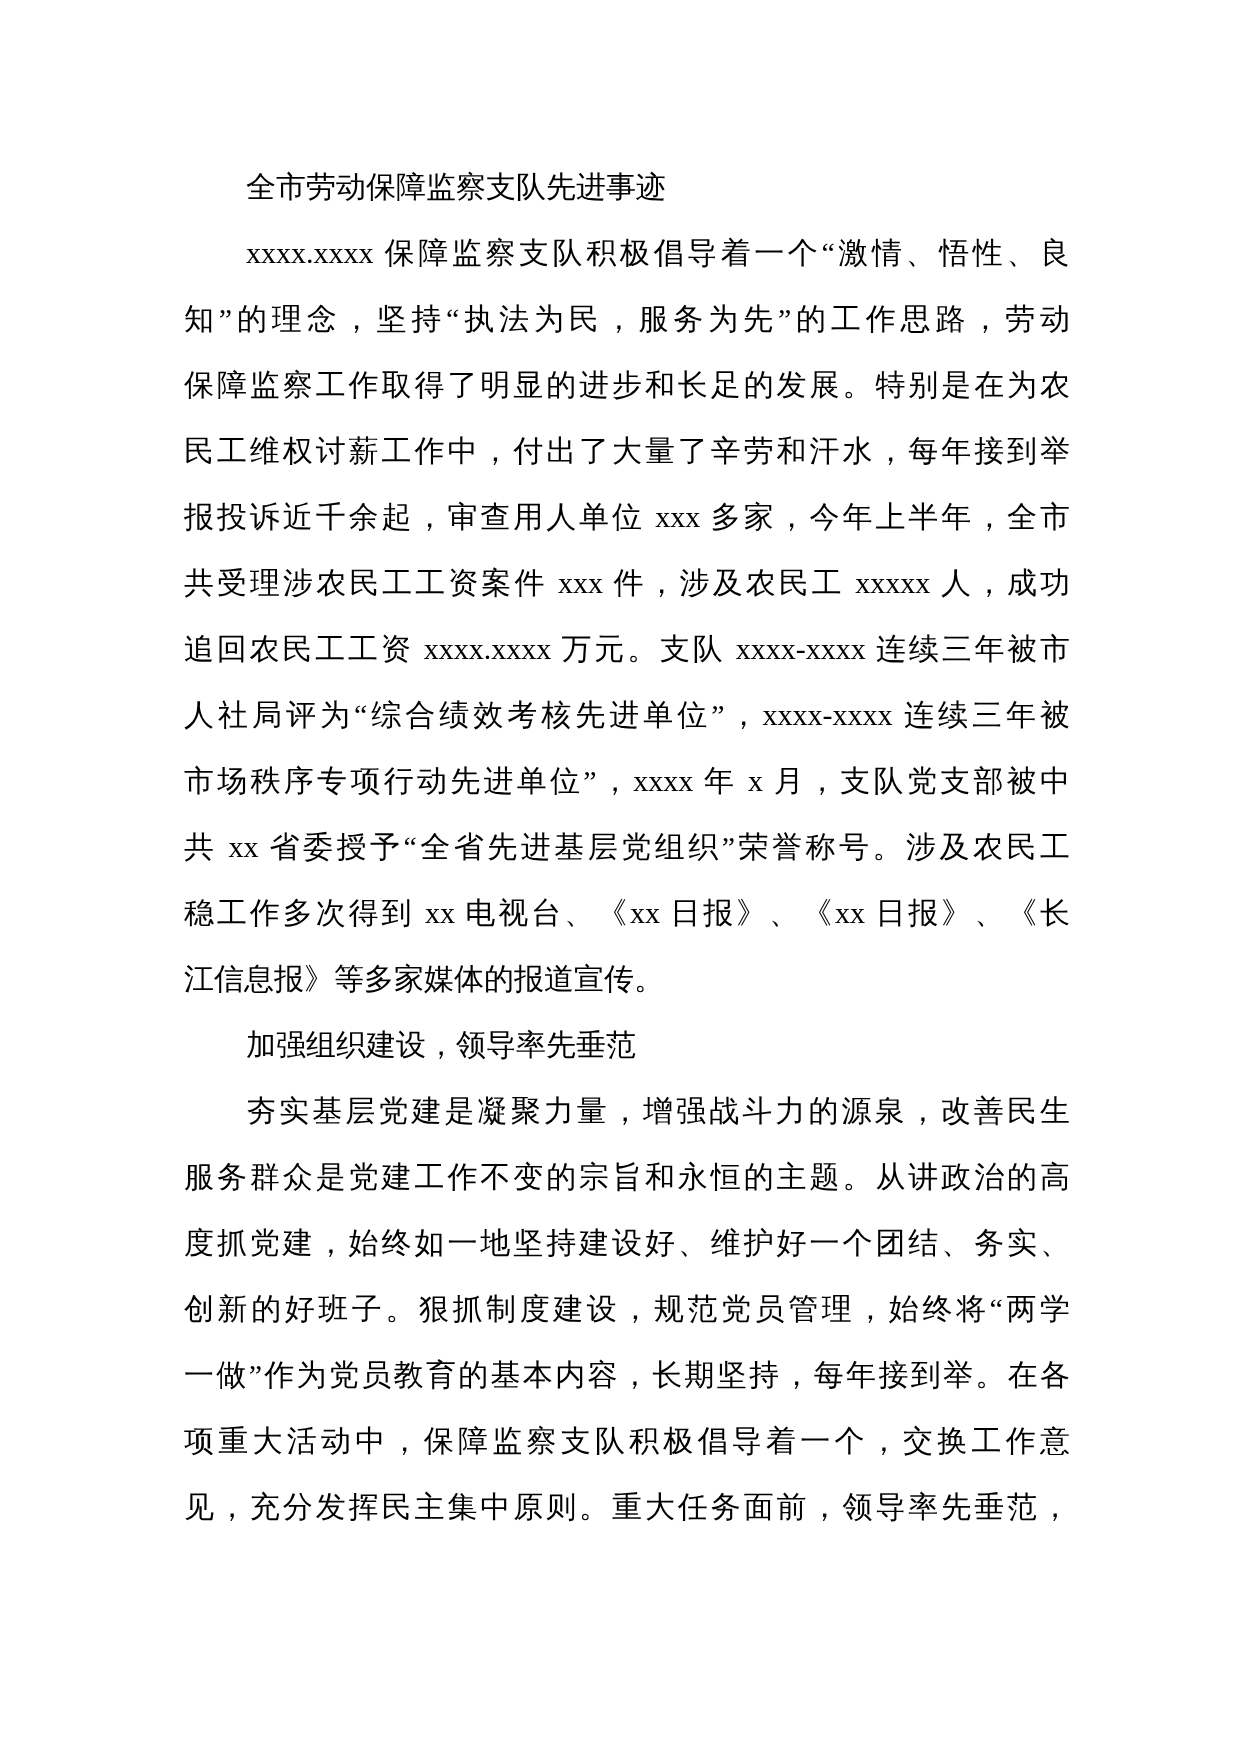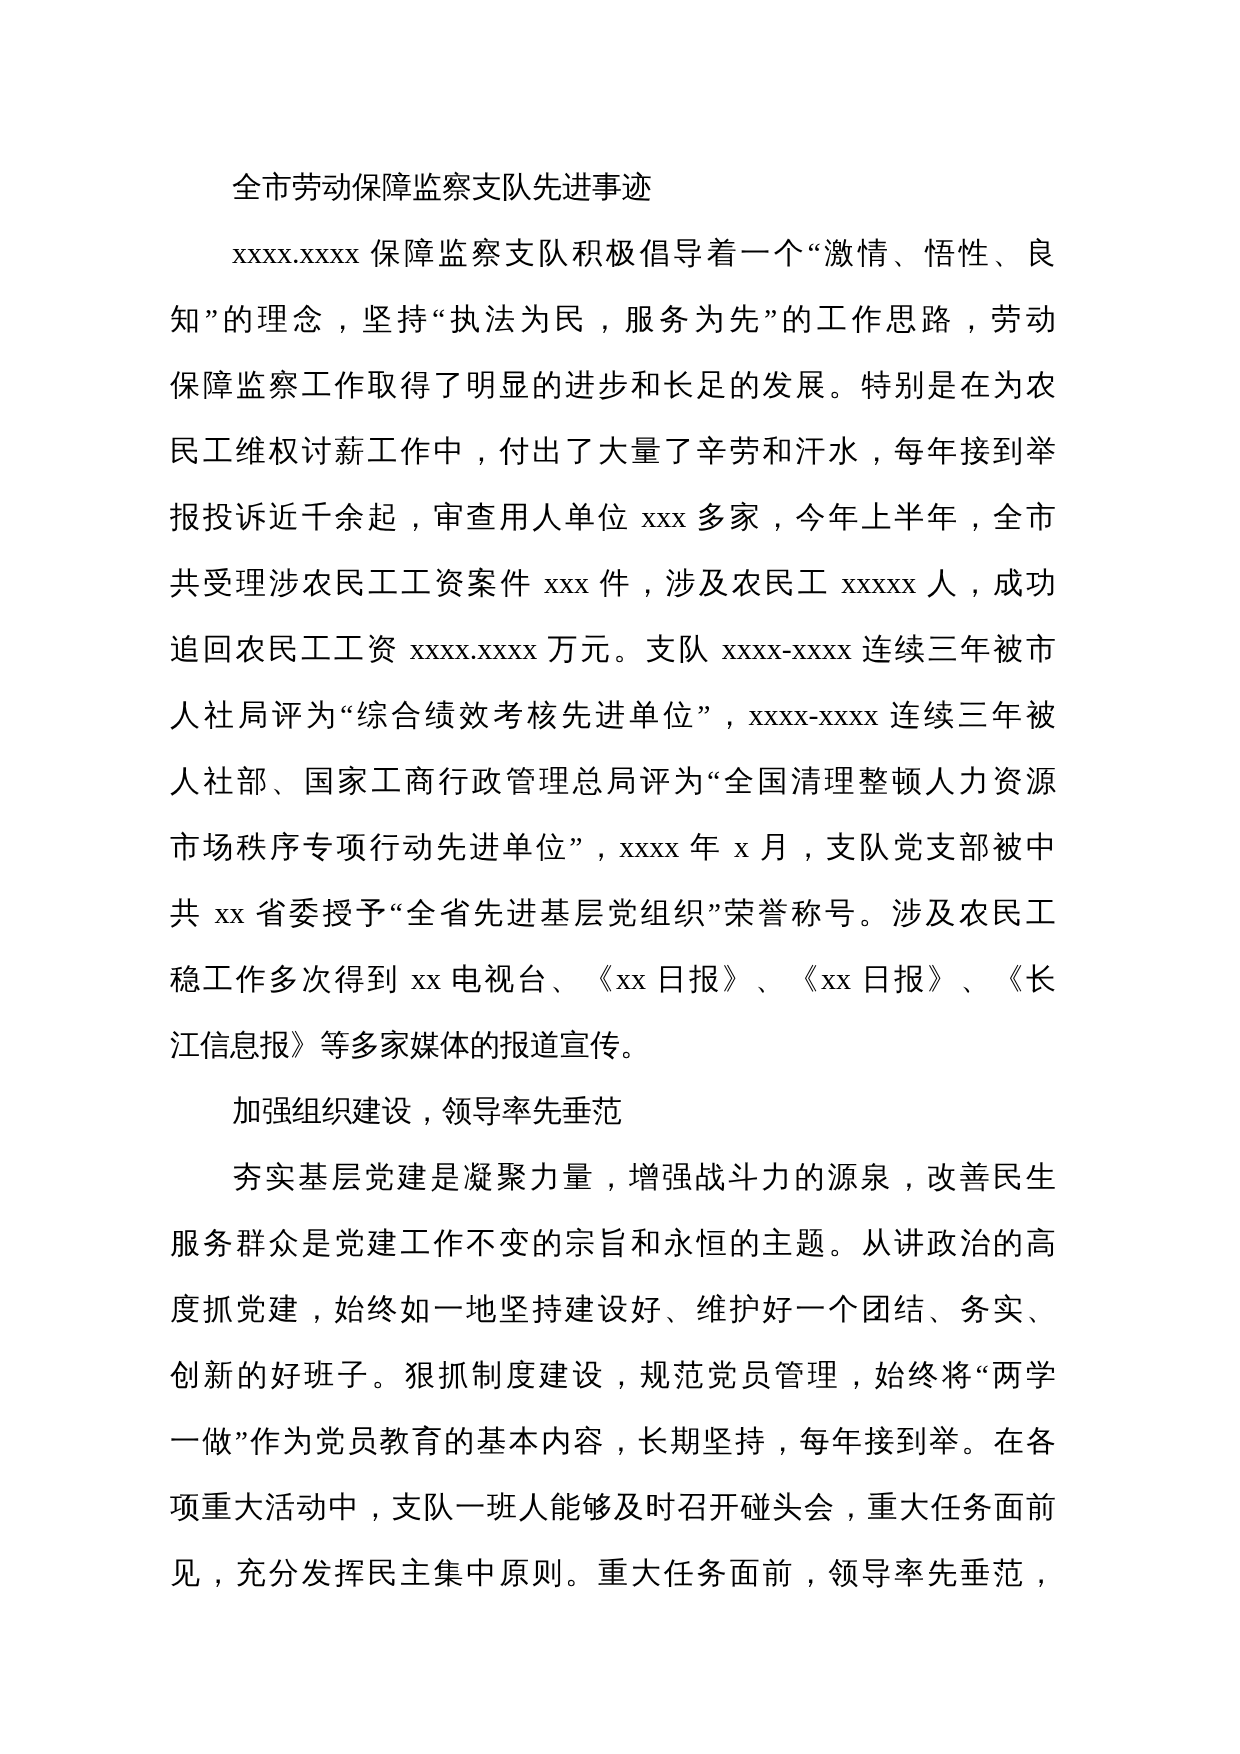--- a/index.html
+++ b/index.html
@@ -11,21 +11,21 @@
     position: relative;
     width: 1240px;
     height: 1754px;
     background: #ffffff;
     color: #000000;
     font-family: "Liberation Serif", "DejaVu Serif", serif;
     overflow: hidden;
   }
   .content {
     position: absolute;
-    left: 170px;
+    left: 184px;
     top: 154px;
     width: 886px;
   }
   .ln {
     font-size: 30px;
     line-height: 66px;
     height: 66px;
     text-align: justify;
     overflow: hidden;
     white-space: normal;
@@ -49,30 +49,29 @@
     <div class="ln indent">全市劳动保障监察支队先进事迹</div>
 
     <div class="ln indent stretch">xxxx.xxxx 保障监察支队积极倡导着一个“激情、悟性、良</div>
     <div class="ln stretch">知”的理念，坚持“执法为民，服务为先”的工作思路，劳动</div>
     <div class="ln stretch">保障监察工作取得了明显的进步和长足的发展。特别是在为农</div>
     <div class="ln stretch">民工维权讨薪工作中，付出了大量了辛劳和汗水，每年接到举</div>
     <div class="ln stretch">报投诉近千余起，审查用人单位 xxx 多家，今年上半年，全市</div>
     <div class="ln stretch">共受理涉农民工工资案件 xxx 件，涉及农民工 xxxxx 人，成功</div>
     <div class="ln stretch">追回农民工工资 xxxx.xxxx 万元。支队 xxxx-xxxx 连续三年被市</div>
     <div class="ln stretch">人社局评为“综合绩效考核先进单位”，xxxx-xxxx 连续三年被</div>
-    <div class="ln stretch">人社部、国家工商行政管理总局评为“全国清理整顿人力资源</div>
     <div class="ln stretch">市场秩序专项行动先进单位”，xxxx 年 x 月，支队党支部被中</div>
     <div class="ln stretch">共 xx 省委授予“全省先进基层党组织”荣誉称号。涉及农民工</div>
     <div class="ln stretch">稳工作多次得到 xx 电视台、《xx 日报》、《xx 日报》、《长</div>
     <div class="ln">江信息报》等多家媒体的报道宣传。</div>
 
     <div class="ln indent">加强组织建设，领导率先垂范</div>
 
     <div class="ln indent stretch">夯实基层党建是凝聚力量，增强战斗力的源泉，改善民生</div>
     <div class="ln stretch">服务群众是党建工作不变的宗旨和永恒的主题。从讲政治的高</div>
     <div class="ln stretch">度抓党建，始终如一地坚持建设好、维护好一个团结、务实、</div>
     <div class="ln stretch">创新的好班子。狠抓制度建设，规范党员管理，始终将“两学</div>
     <div class="ln stretch">一做”作为党员教育的基本内容，长期坚持，每年接到举。在各</div>
-    <div class="ln stretch">项重大活动中，支队一班人能够及时召开碰头会，重大任务面前</div>
+    <div class="ln stretch">项重大活动中，保障监察支队积极倡导着一个，交换工作意</div>
     <div class="ln stretch">见，充分发挥民主集中原则。重大任务面前，领导率先垂范，</div>
 
   </div>
 </div>
 
 </body></html>

